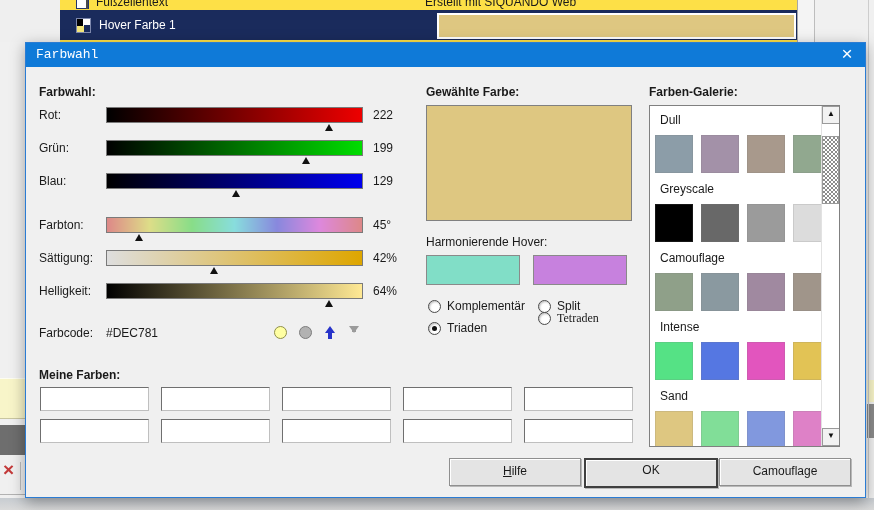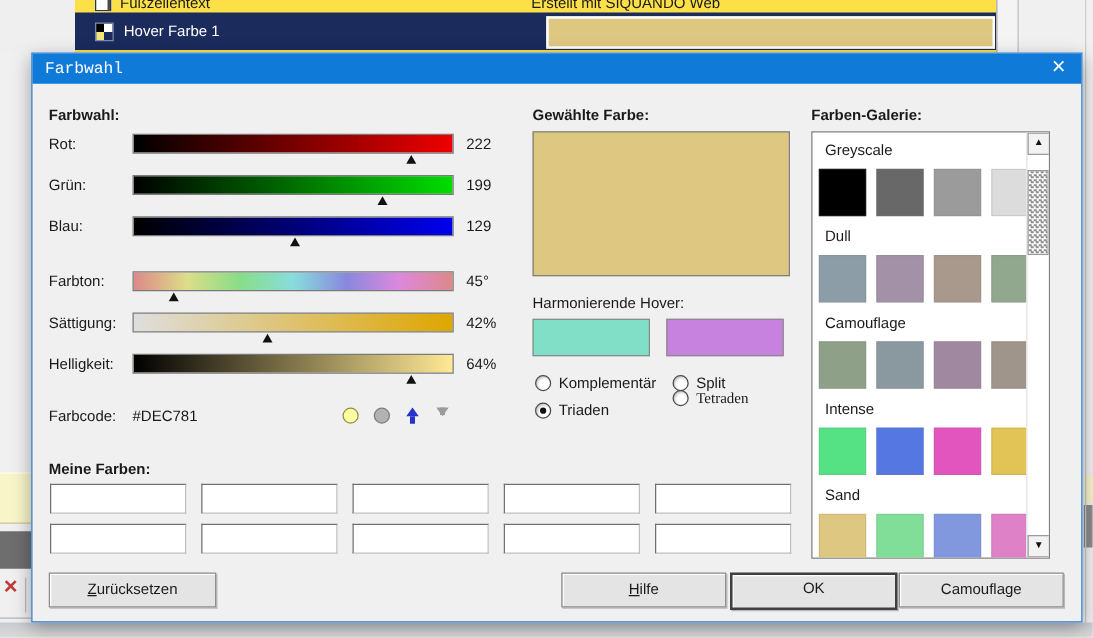--- a/index.html
+++ b/index.html
@@ -219,38 +219,38 @@
       <div class="radio" style="left: 512px; top: 268px; font-family: Liberation Serif, serif;">
         <span class="radio-circle"></span>
         <span>Tetraden</span>
       </div>
     </div>
 
   <div class="hdr" style="left:623px;top:42px;">Farben-Galerie:</div>
   <div id="gallery-list">
     <div id="gallery-groups">
         <div class="gal-group">
+          <div class="gal-label">Dull</div>
+          <div class="gal-row">
+            <div class="gal-swatch" style="background: rgb(140, 157, 168);"></div>
+            <div class="gal-swatch" style="background: rgb(163, 145, 168);"></div>
+            <div class="gal-swatch" style="background: rgb(168, 153, 140);"></div>
+            <div class="gal-swatch" style="background: rgb(145, 168, 143);"></div>
+          </div>
+        </div>
+        <div class="gal-group">
           <div class="gal-label">Greyscale</div>
           <div class="gal-row">
             <div class="gal-swatch" style="background: rgb(0, 0, 0);"></div>
             <div class="gal-swatch" style="background: rgb(104, 104, 104);"></div>
             <div class="gal-swatch" style="background: rgb(155, 155, 155);"></div>
             <div class="gal-swatch" style="background: rgb(220, 220, 220);"></div>
           </div>
         </div>
         <div class="gal-group">
-          <div class="gal-label">Dull</div>
-          <div class="gal-row">
-            <div class="gal-swatch" style="background: rgb(140, 157, 168);"></div>
-            <div class="gal-swatch" style="background: rgb(163, 145, 168);"></div>
-            <div class="gal-swatch" style="background: rgb(168, 153, 140);"></div>
-            <div class="gal-swatch" style="background: rgb(145, 168, 143);"></div>
-          </div>
-        </div>
-        <div class="gal-group">
           <div class="gal-label">Camouflage</div>
           <div class="gal-row">
             <div class="gal-swatch" style="background: rgb(143, 160, 137);"></div>
             <div class="gal-swatch" style="background: rgb(138, 153, 160);"></div>
             <div class="gal-swatch" style="background: rgb(160, 137, 160);"></div>
             <div class="gal-swatch" style="background: rgb(160, 149, 138);"></div>
           </div>
         </div>
         <div class="gal-group">
           <div class="gal-label">Intense</div>
@@ -289,17 +289,16 @@
       </div>
       <div class="mc-row" style="top: 376px;">
         <div class="mc-slot"></div>
         <div class="mc-slot"></div>
         <div class="mc-slot"></div>
         <div class="mc-slot"></div>
         <div class="mc-slot"></div>
       </div>
     </div>
 
-  <div class="btn" id="btn-reset"><u>Z</u>urücksetzen</div>
   <div class="btn" id="btn-help"><u>H</u>ilfe</div>
   <div class="btn" id="btn-ok">OK</div>
   <div class="btn" id="btn-cancel">Camouflage</div>
 </div>
 
 </body></html>

